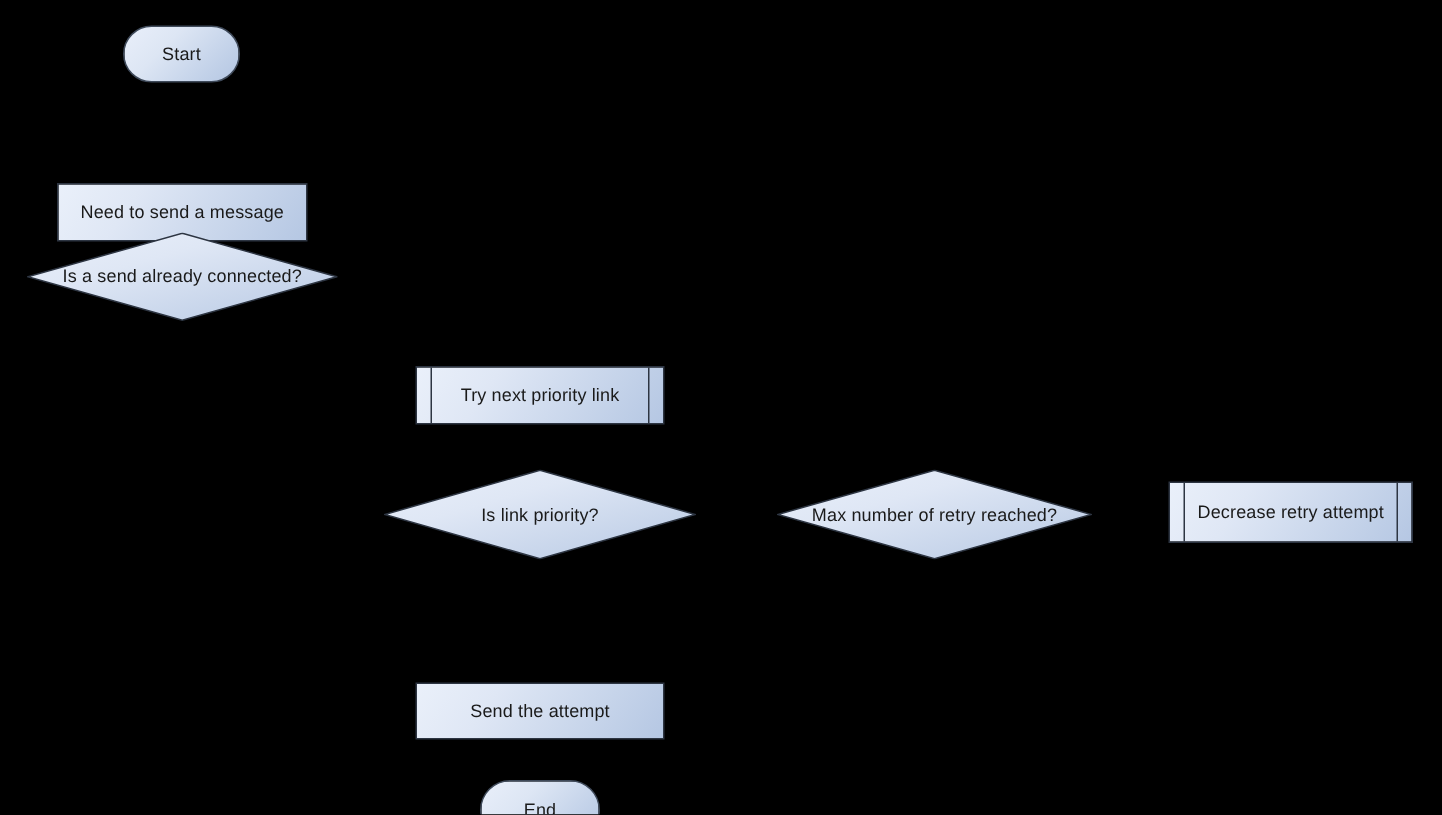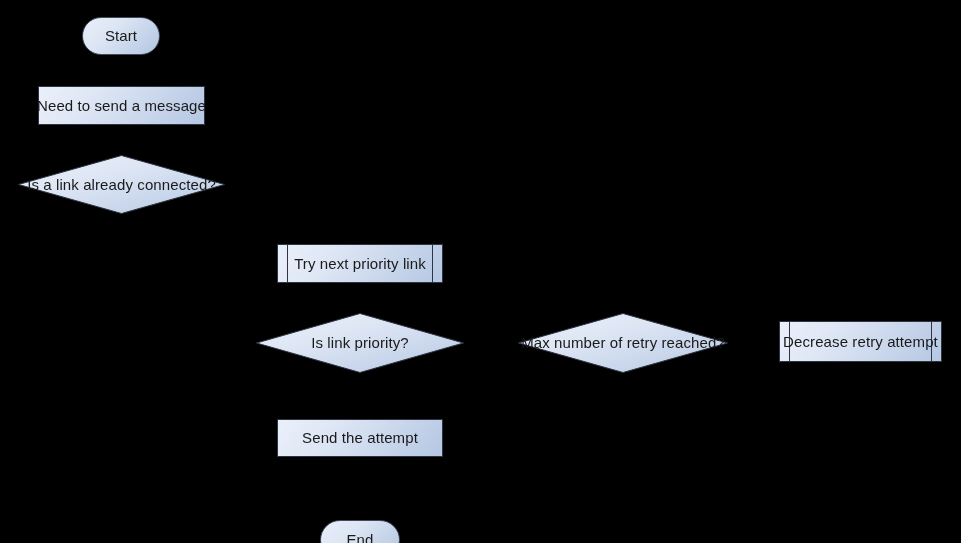--- a/index.html
+++ b/index.html
@@ -30,38 +30,39 @@
     position: absolute;
     left: 0;
     top: 0;
     width: 100%;
     height: 100%;
     display: flex;
     align-items: center;
     justify-content: center;
     text-align: center;
     color: #1a1a1a;
-    font-size: 15px;
+    font-size: 12px;
     line-height: 1.2;
     letter-spacing: 0.1px;
     white-space: nowrap;
     pointer-events: none;
   }
 
   
   .terminator {
     background: linear-gradient(135deg, #e9effa 0%, #dde6f4 35%, #c3d2e9 75%, #b4c6e2 100%);
     border: 1px solid #3f4a5a;
     border-radius: 999px;
   }
 
   
   .process {
     background: linear-gradient(125deg, #eaf0fa 0%, #dfe7f5 30%, #c6d4ea 72%, #b5c7e3 100%);
     border: 1px solid #2d3542;
+    margin-top: 36px;
   }
 
   
   .predefined {
     background: linear-gradient(125deg, #eaf0fa 0%, #dfe7f5 30%, #c6d4ea 72%, #b5c7e3 100%);
     border: 1px solid #2d3542;
     padding-left: 42px;
   }
   .predefined .bar {
     position: absolute;
@@ -102,21 +103,21 @@
       <defs>
         <linearGradient id="dg1" x1="0" y1="0" x2="1" y2="1">
           <stop offset="0%" stop-color="#eaf0fa"></stop>
           <stop offset="35%" stop-color="#dfe7f5"></stop>
           <stop offset="75%" stop-color="#c6d4ea"></stop>
           <stop offset="100%" stop-color="#b5c7e3"></stop>
         </linearGradient>
       </defs>
       <polygon points="103.5,0.5 206.5,29.5 103.5,58.5 0.5,29.5" fill="url(#dg1)" stroke="#2d3542" stroke-width="1"></polygon>
     </svg>
-    <span class="label">Is a link already connected?</span>
+    <span class="label">Is a send already connected?</span>
   </div>
 
 
   <div class="node predefined" style="left:277px; top:244px; width:166px; height:39px;">
     <span class="bar left"></span>
     <span class="bar right"></span>
     <span class="label">Try next priority link</span>
   </div>
 
   <div class="node decision" style="left:256px; top:313px; width:208px; height:60px;">

